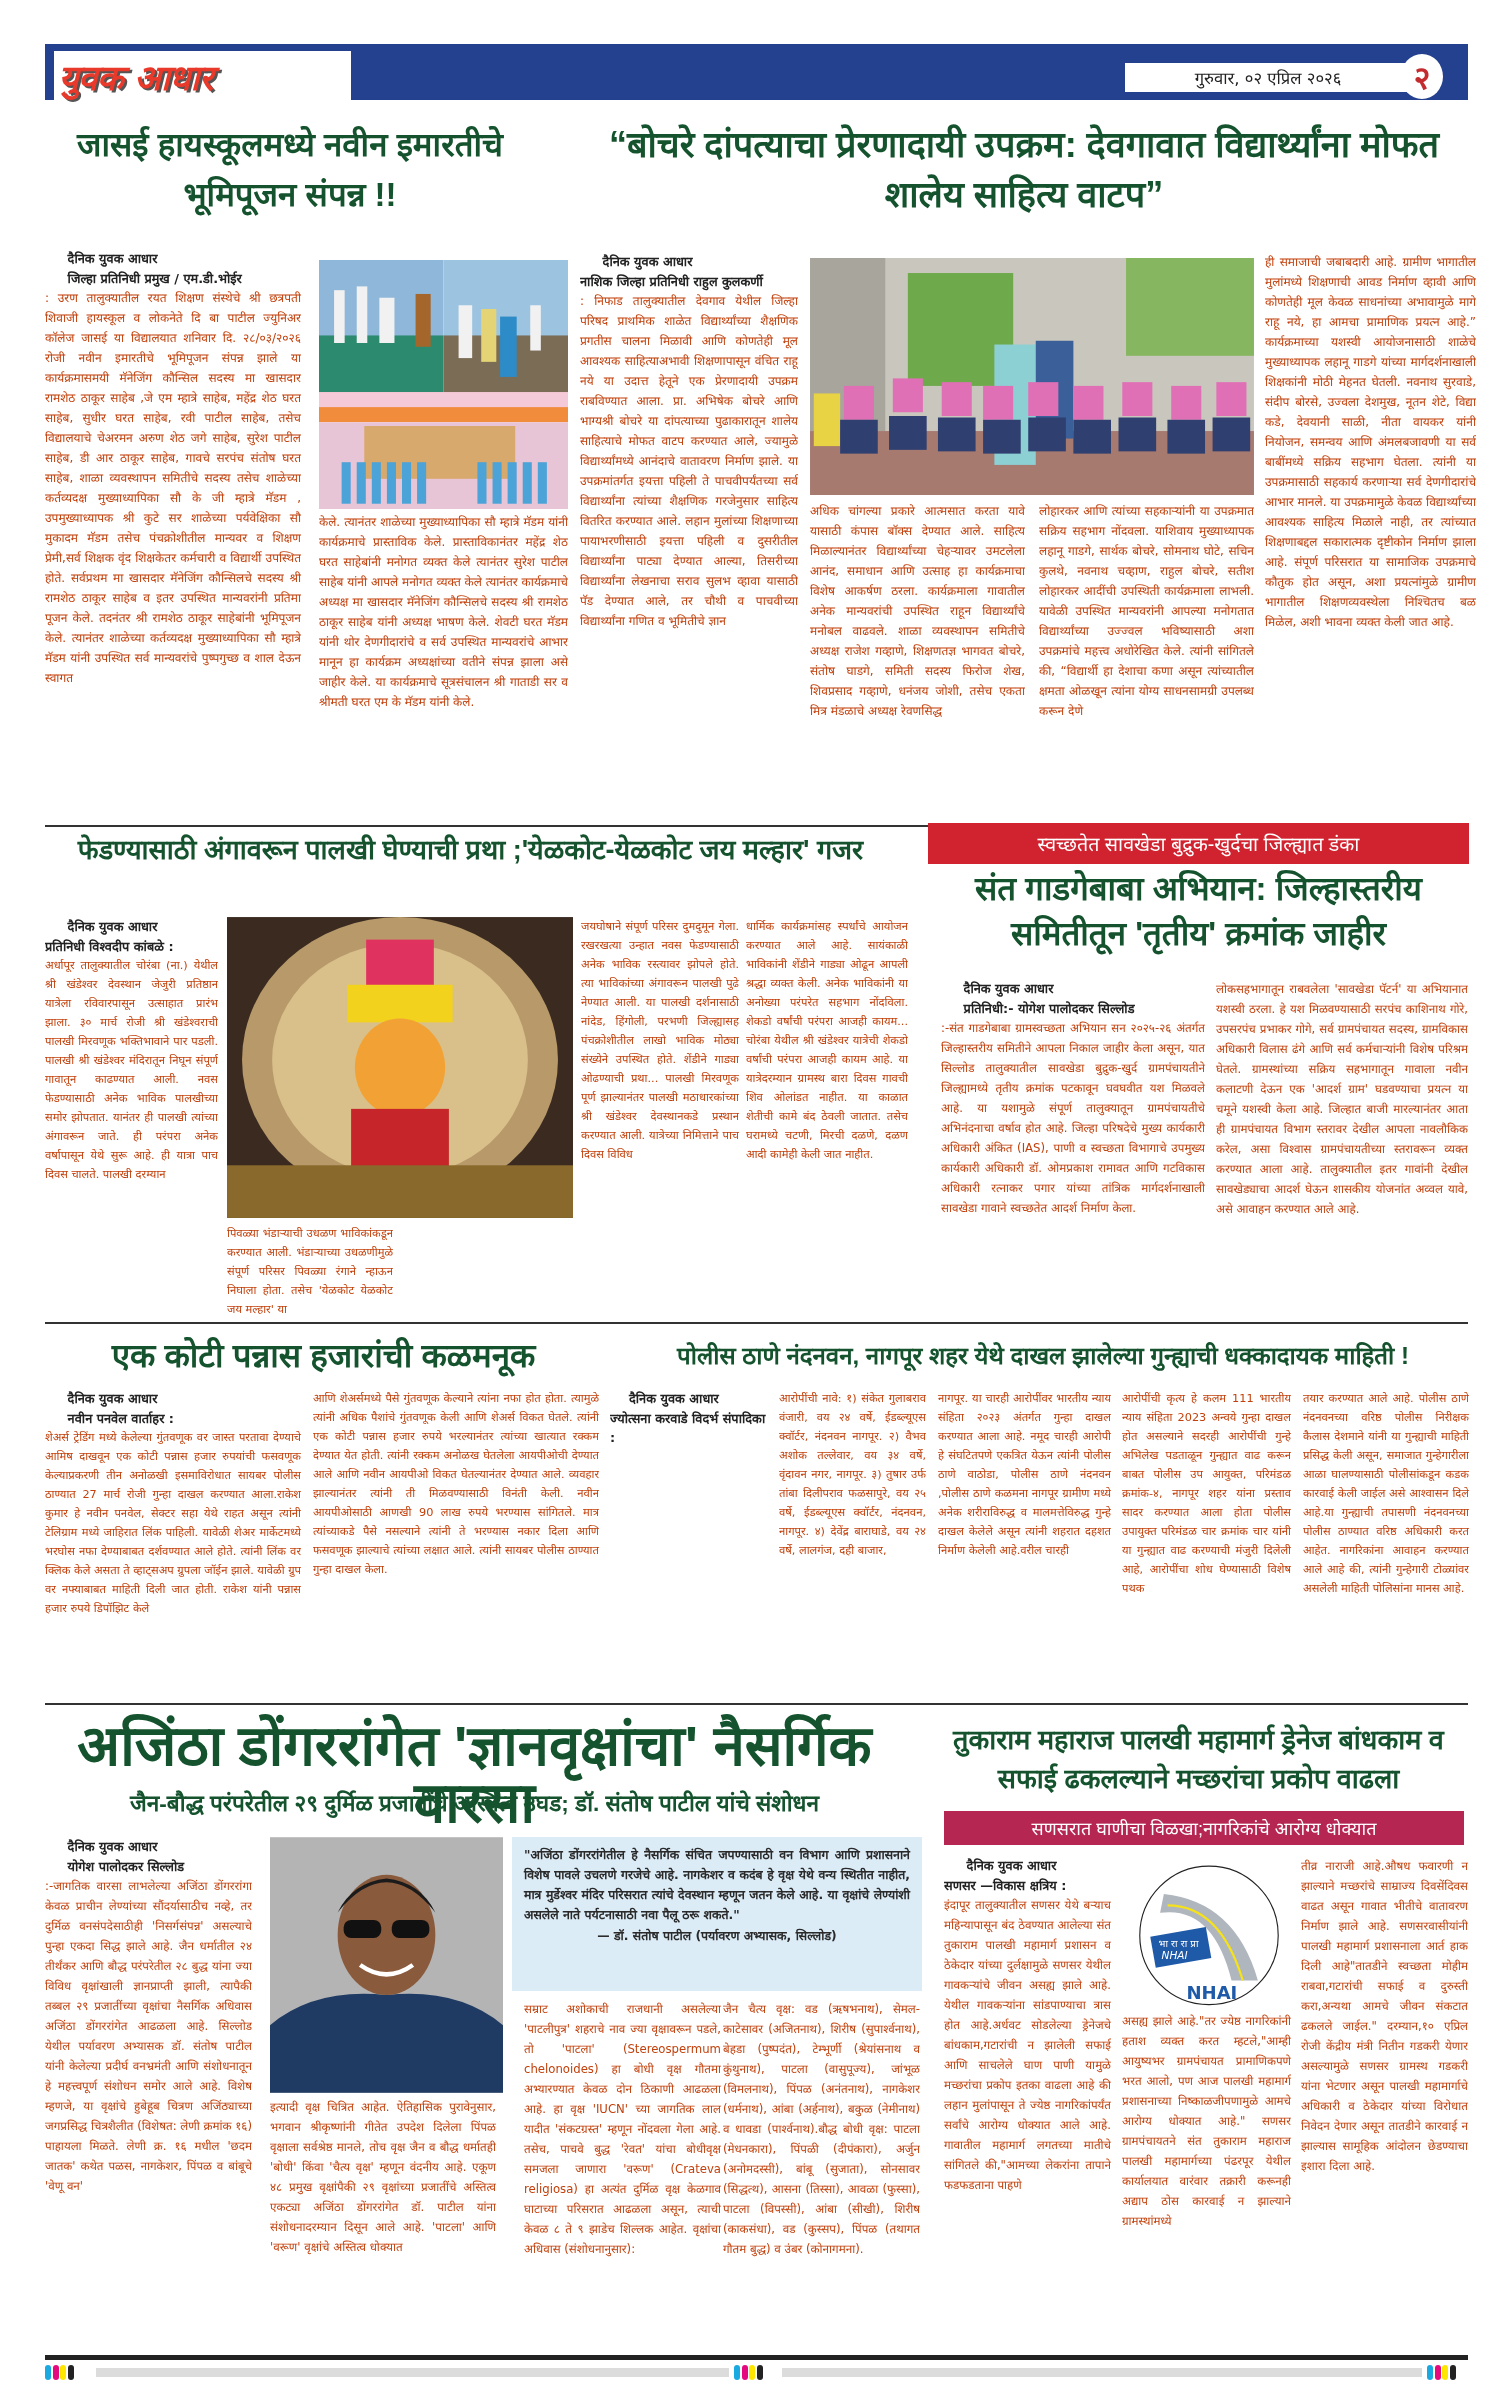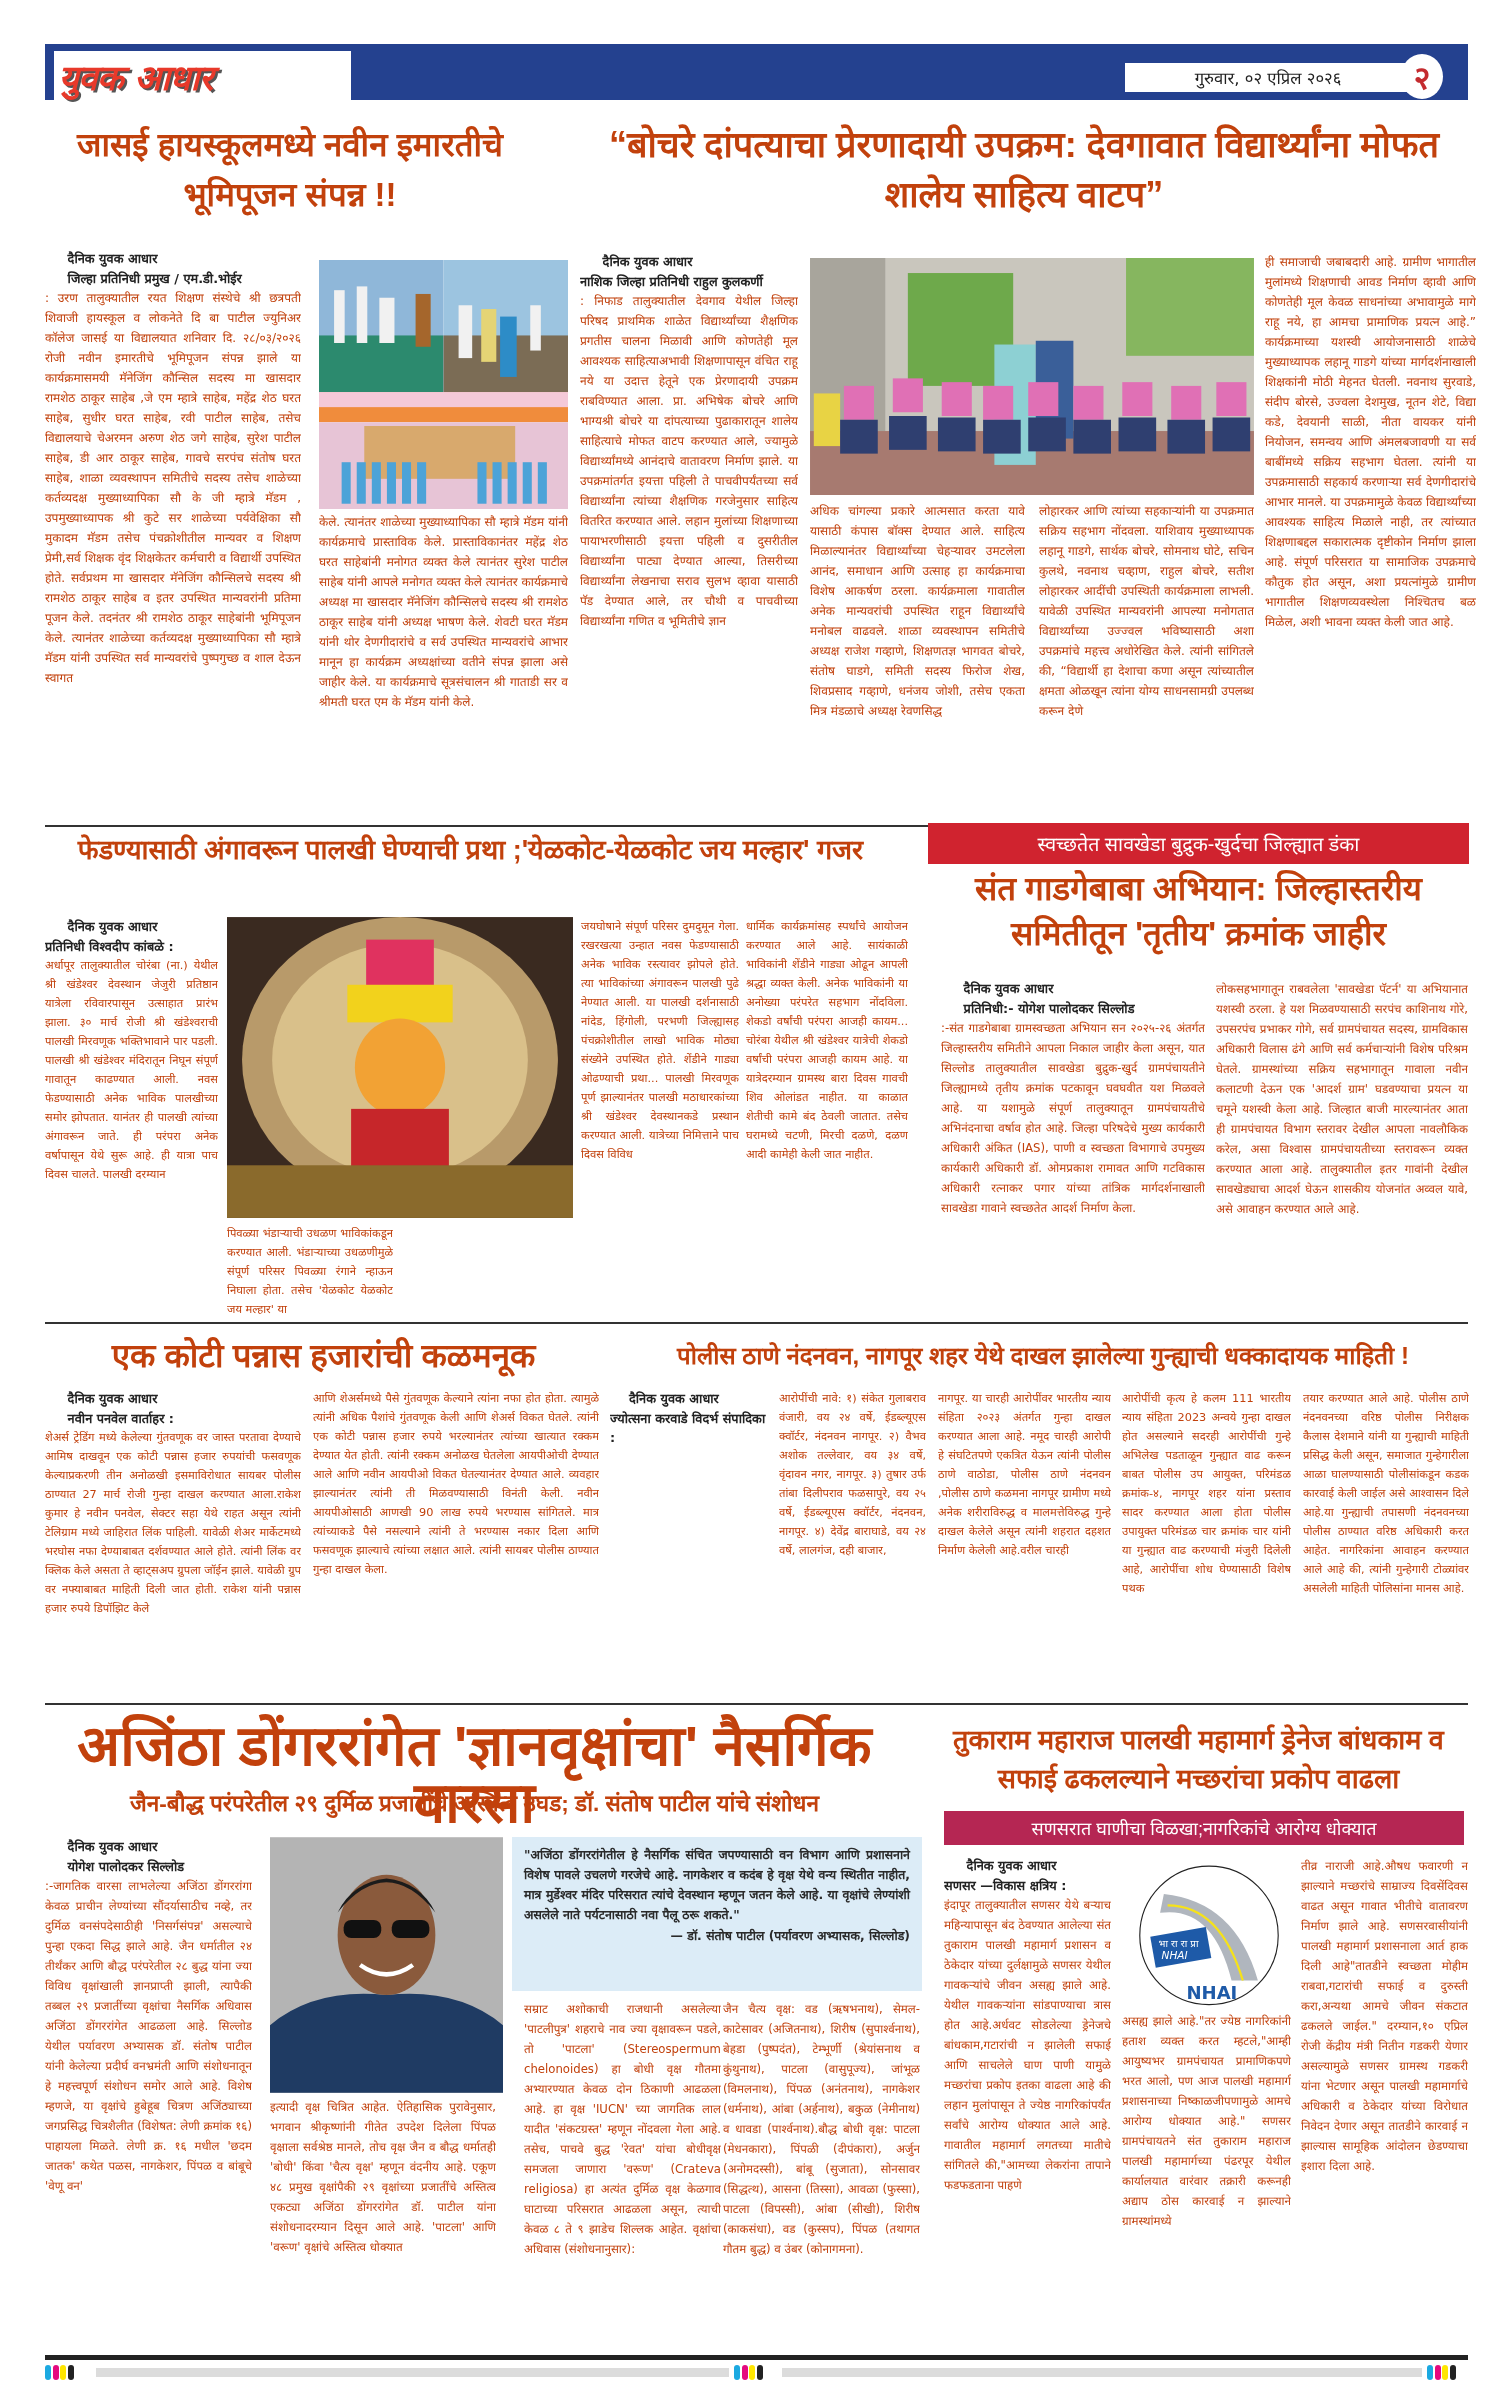--- a/index.html
+++ b/index.html
@@ -3,21 +3,21 @@
 <meta charset="utf-8">
 <style>
 *{box-sizing:border-box;margin:0;padding:0}
 body{width:1512px;height:2401px;background:#fff;font-family:"DejaVu Sans",sans-serif;color:#222;position:relative;overflow:hidden}
 .abs{position:absolute}
 .masthead{left:45px;top:44px;width:1423px;height:56px;background:#24418f}
 .logo-box{left:54px;top:51px;width:297px;height:50px;background:#fff;display:flex;align-items:center;padding-left:4.5px}
 .logo-text{font-family:"DejaVu Sans",sans-serif;font-weight:900;font-style:italic;font-size:35px;color:#e8392a;text-shadow:2.3px 2.3px 0 #555;letter-spacing:-0.8px}
 .date-box{left:1125px;top:63px;width:286px;height:29px;background:#fff;display:flex;align-items:center;justify-content:center;font-size:16.6px;color:#222}
 .page-num{left:1401px;top:54px;width:42px;height:45px;border-radius:50%;background:#fff;display:flex;align-items:center;justify-content:center;font-size:32px;font-weight:bold;color:#c42b2f}
-.hl{font-family:"Liberation Sans",sans-serif;font-weight:bold;color:#c2410c;line-height:1.25;text-align:center;font-stretch:condensed}
+.hl{font-family:"Liberation Sans",sans-serif;font-weight:bold;color:#14532d;line-height:1.25;text-align:center;font-stretch:condensed}
 .byline{font-weight:bold;font-size:12.8px;line-height:19.6px}
 .body{font-size:12px;line-height:20px;text-align:justify;color:#c2410c}
 .col{overflow:hidden}
 .rule{background:#333}
 .img{overflow:hidden}
 .band{display:flex;align-items:center;justify-content:center;color:#fff;font-family:"Liberation Sans",sans-serif;font-size:19.6px}
 .quote{background:#dcecf7;padding:7.5px 12px;font-size:12.4px;line-height:20.3px;font-weight:bold;color:#2a2a2a;text-align:justify}
 .dots span{display:inline-block;width:6px;height:15px;border-radius:3px;margin-right:1.5px}
 .grey-bar{background:#dcdcdc;height:9px}
 </style>
@@ -219,21 +219,21 @@
     <rect x="98" y="110" width="50" height="24" rx="10" fill="#111"></rect>
       <rect x="162" y="110" width="50" height="24" rx="10" fill="#111"></rect>
     <path d="M120 170 Q155 195 190 170" stroke="#fff" stroke-width="6" fill="none"></path>
   </svg>
 </div>
 <div class="abs col" style="left:270px;top:2097px;width:226px;height:226px">
   <div class="body" style="font-size:11.7px">इत्यादी वृक्ष चित्रित आहेत. ऐतिहासिक पुरावेनुसार, भगवान श्रीकृष्णांनी गीतेत उपदेश दिलेला पिंपळ वृक्षाला सर्वश्रेष्ठ मानले, तोच वृक्ष जैन व बौद्ध धर्मातही 'बोधी' किंवा 'चैत्य वृक्ष' म्हणून वंदनीय आहे. एकूण ४८ प्रमुख वृक्षांपैकी २९ वृक्षांच्या प्रजातींचे अस्तित्व एकट्या अजिंठा डोंगररांगेत डॉ. पाटील यांना संशोधनादरम्यान दिसून आले आहे. 'पाटला' आणि 'वरूण' वृक्षांचे अस्तित्व धोक्यात</div>
 </div>
 <div class="abs quote" style="left:512px;top:1837px;width:410px;height:154px">
   <div>"अजिंठा डोंगररांगेतील हे नैसर्गिक संचित जपण्यासाठी वन विभाग आणि प्रशासनाने विशेष पावले उचलणे गरजेचे आहे. नागकेशर व कदंब हे वृक्ष येथे वन्य स्थितीत नाहीत, मात्र मुर्डेश्वर मंदिर परिसरात त्यांचे देवस्थान म्हणून जतन केले आहे. या वृक्षांचे लेण्यांशी असलेले नाते पर्यटनासाठी नवा पैलू ठरू शकते."</div>
-  <div style="text-align:right">— डॉ. संतोष पाटील (पर्यावरण अभ्यासक, सिल्लोड)</div>
+  <div style="text-align:center">— डॉ. संतोष पाटील (पर्यावरण अभ्यासक, सिल्लोड)</div>
 </div>
 <div class="abs col" style="left:524px;top:1999px;width:197px;height:324px">
   <div class="body" style="font-size:11.7px">सम्राट अशोकाची राजधानी असलेल्या 'पाटलीपुत्र' शहराचे नाव ज्या वृक्षावरून पडले, तो 'पाटला' (Stereospermum chelonoides) हा बोधी वृक्ष गौतमा अभ्यारण्यात केवळ दोन ठिकाणी आढळला आहे. हा वृक्ष 'IUCN' च्या जागतिक लाल यादीत 'संकटग्रस्त' म्हणून नोंदवला गेला आहे. तसेच, पाचवे बुद्ध 'रेवत' यांचा बोधीवृक्ष समजला जाणारा 'वरूण' (Crateva religiosa) हा अत्यंत दुर्मिळ वृक्ष केळगाव घाटाच्या परिसरात आढळला असून, त्याची केवळ ८ ते ९ झाडेच शिल्लक आहेत. वृक्षांचा अधिवास (संशोधनानुसार):</div>
 </div>
 <div class="abs col" style="left:723px;top:1999px;width:197px;height:324px">
   <div class="body" style="font-size:11.7px">जैन चैत्य वृक्ष: वड (ऋषभनाथ), सेमल-काटेसावर (अजितनाथ), शिरीष (सुपार्श्वनाथ), बेहडा (पुष्पदंत), टेम्भूर्णी (श्रेयांसनाथ व कुंथुनाथ), पाटला (वासुपूज्य), जांभूळ (विमलनाथ), पिंपळ (अनंतनाथ), नागकेशर (धर्मनाथ), आंबा (अर्हनाथ), बकुळ (नेमीनाथ) व धावडा (पार्श्वनाथ).बौद्ध बोधी वृक्ष: पाटला (मेधनकारा), पिंपळी (दीपंकारा), अर्जुन (अनोमदस्सी), बांबू (सुजाता), सोनसावर (सिद्धत्थ), आसना (तिस्सा), आवळा (फुस्सा), पाटला (विपस्सी), आंबा (सीखी), शिरीष (काकसंधा), वड (कुस्सप), पिंपळ (तथागत गौतम बुद्ध) व उंबर (कोनागमना).</div>
 </div>
 
 <div class="abs hl" style="left:928px;top:1721px;width:541px;font-size:27px;line-height:39px">तुकाराम महाराज पालखी महामार्ग ड्रेनेज बांधकाम व सफाई ढकलल्याने मच्छरांचा प्रकोप वाढला</div>
 <div class="abs band" style="left:944px;top:1811px;width:520px;height:34px;background:#b52653;font-size:18px">सणसरात घाणीचा विळखा;नागरिकांचे आरोग्य धोक्यात</div>

